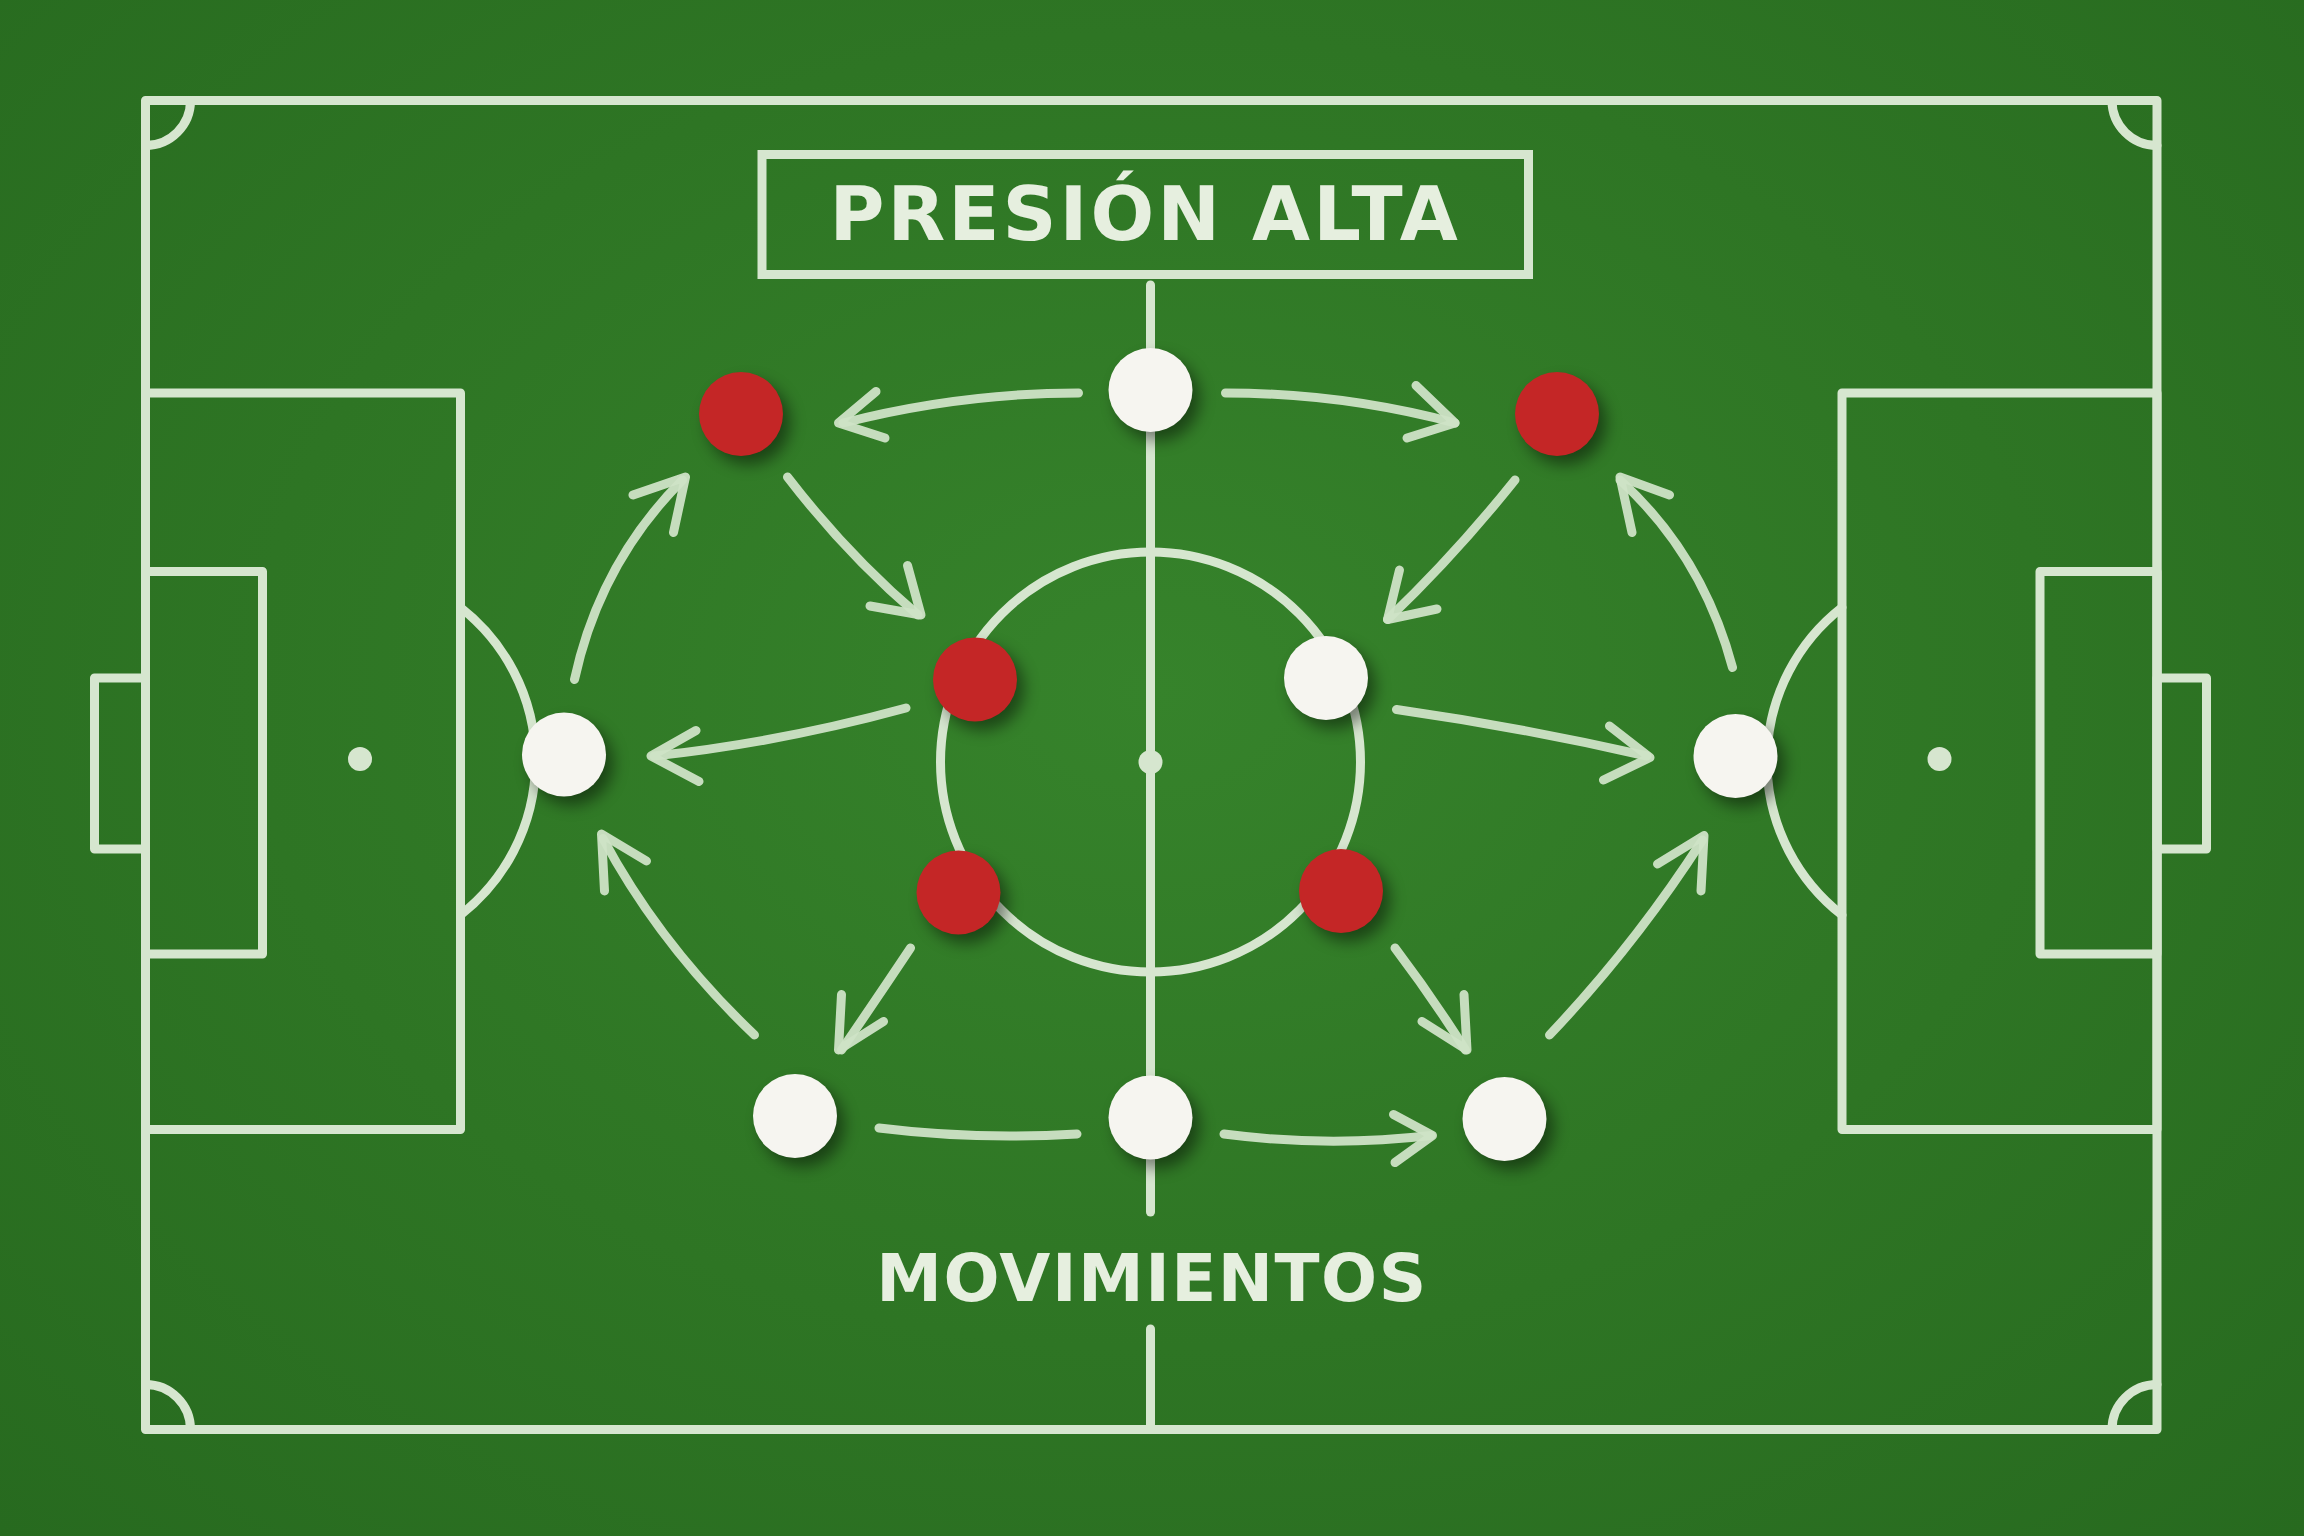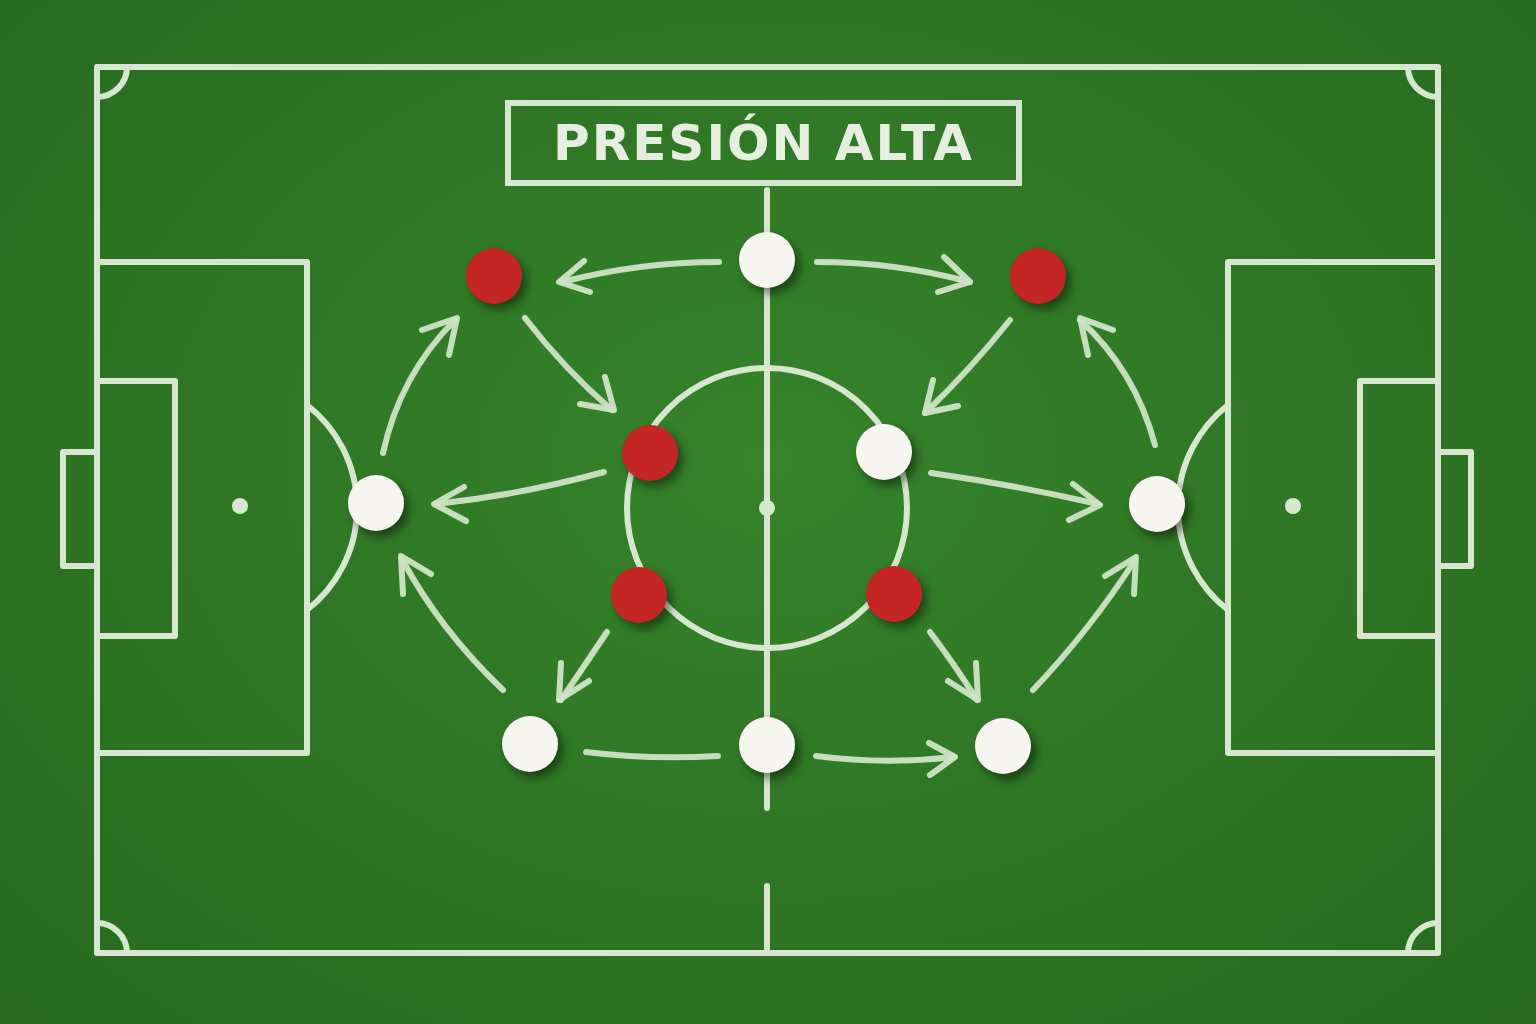--- a/index.html
+++ b/index.html
@@ -110,20 +110,23 @@
 
       <path class="arrow" d="M816 756 Q885 765 954 757"></path>
       <path class="arrow" d="M929 743 L955 757 L930 775"></path>
     </g>
   </svg>
 
   <div class="title-box">
     <span>PRESIÓN ALTA</span>
   </div>
 
+  <div class="subtitle">
+    <span>MOVIMIENTOS</span>
+  </div>
 
   <div id="markers">
       <div class="marker white" style="left: 767px; top: 260px;"></div>
       <div class="marker red" style="left: 494px; top: 276px;"></div>
       <div class="marker red" style="left: 1038px; top: 276px;"></div>
       <div class="marker red" style="left: 650px; top: 453px;"></div>
       <div class="marker white" style="left: 884px; top: 452px;"></div>
       <div class="marker white" style="left: 376px; top: 503px;"></div>
       <div class="marker white" style="left: 1157px; top: 504px;"></div>
       <div class="marker red" style="left: 639px; top: 595px;"></div>

